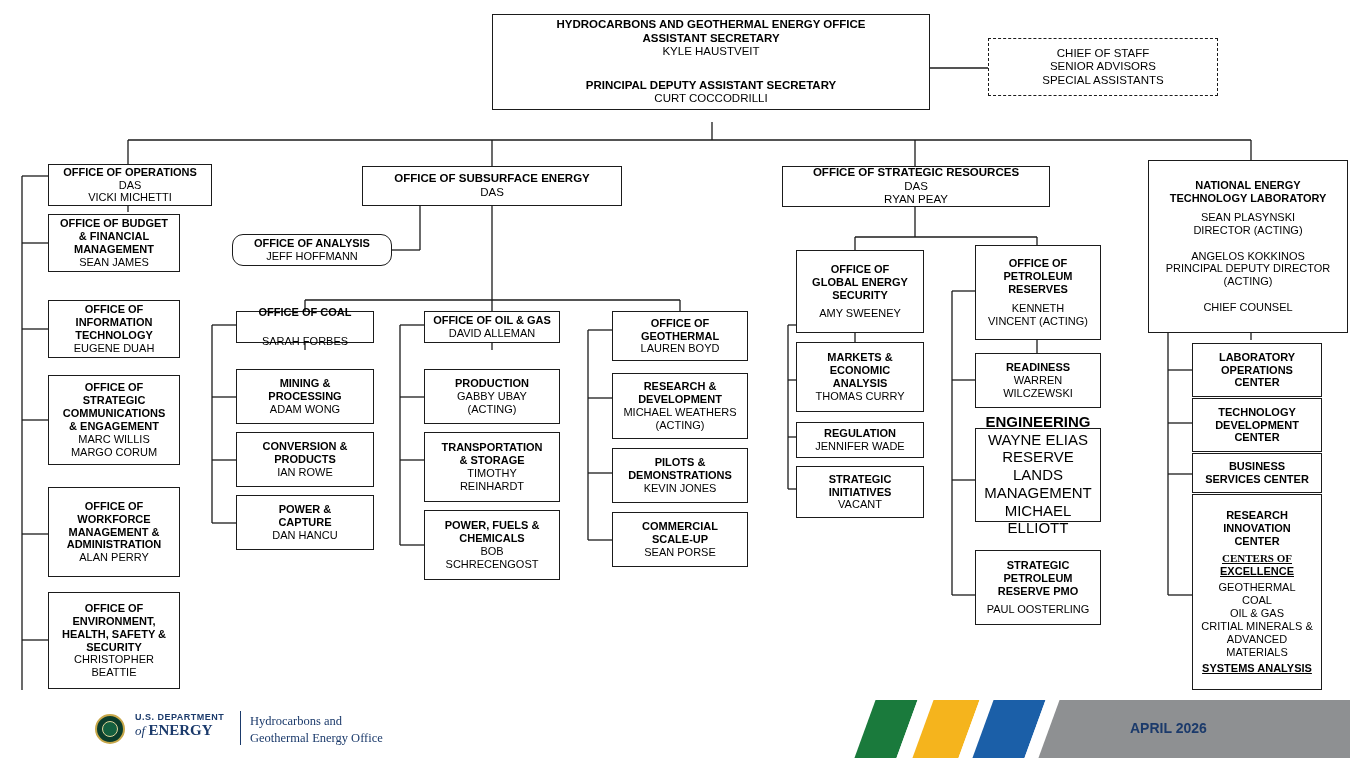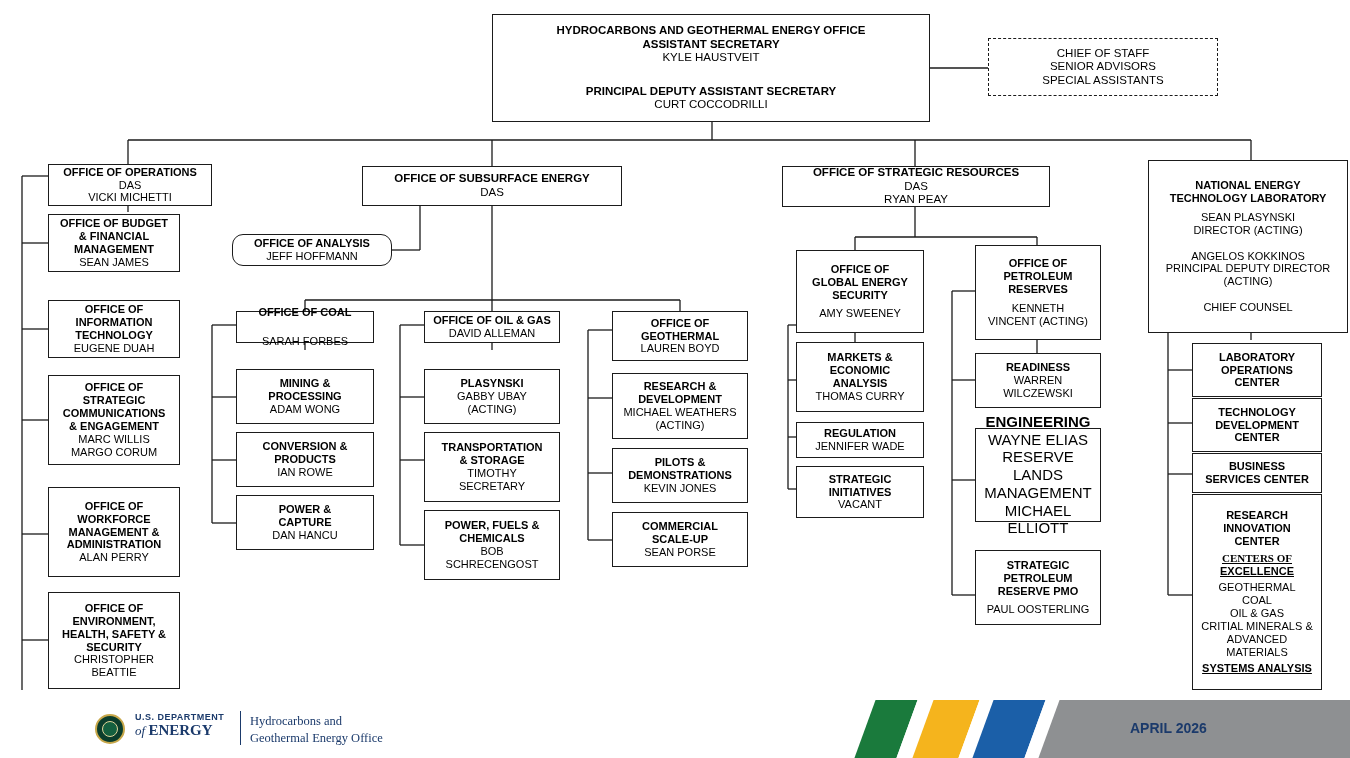--- a/index.html
+++ b/index.html
@@ -126,21 +126,21 @@
 
     <line x1="1251" y1="333" x2="1251" y2="340"></line>
     <line x1="1168" y1="370" x2="1168" y2="595"></line>
     <line x1="1168" y1="333" x2="1168" y2="370"></line>
     <line x1="1168" y1="370" x2="1192" y2="370"></line>
     <line x1="1168" y1="423" x2="1192" y2="423"></line>
     <line x1="1168" y1="474" x2="1192" y2="474"></line>
     <line x1="1168" y1="595" x2="1192" y2="595"></line>
   </svg>
 
-  <div class="node" style="left:492px;top:14px;width:438px;height:108px;font-size:11.5px;">
+  <div class="node" style="left:492px;top:14px;width:438px;height:96px;font-size:11.5px;">
     <span class="t b">HYDROCARBONS AND GEOTHERMAL ENERGY OFFICE</span>
     <span class="t b">ASSISTANT SECRETARY</span>
     <span class="t">KYLE HAUSTVEIT</span>
     <span class="t b" style="margin-top:20px;">PRINCIPAL DEPUTY ASSISTANT SECRETARY</span>
     <span class="t">CURT COCCODRILLI</span>
   </div>
 
   <div class="node dashed" style="left:988px;top:38px;width:230px;height:58px;font-size:11.5px;">
     <span class="t">CHIEF OF STAFF</span>
     <span class="t">SENIOR ADVISORS</span>
@@ -225,30 +225,30 @@
     <span class="t b">CAPTURE</span>
     <span class="t">DAN HANCU</span>
   </div>
 
   <div class="node" style="left:424px;top:311px;width:136px;height:32px;font-size:11px;">
     <span class="t b">OFFICE OF OIL &amp; GAS</span>
     <span class="t">DAVID ALLEMAN</span>
   </div>
 
   <div class="node" style="left:424px;top:369px;width:136px;height:55px;font-size:11px;">
-    <span class="t b">PLASYNSKI</span>
+    <span class="t b">PRODUCTION</span>
     <span class="t">GABBY UBAY</span>
     <span class="t">(ACTING)</span>
   </div>
 
   <div class="node" style="left:424px;top:432px;width:136px;height:70px;font-size:11px;">
     <span class="t b">TRANSPORTATION</span>
     <span class="t b">&amp; STORAGE</span>
     <span class="t">TIMOTHY</span>
-    <span class="t">SECRETARY</span>
+    <span class="t">REINHARDT</span>
   </div>
 
   <div class="node" style="left:424px;top:510px;width:136px;height:70px;font-size:11px;">
     <span class="t b">POWER, FUELS &amp;</span>
     <span class="t b">CHEMICALS</span>
     <span class="t">BOB</span>
     <span class="t">SCHRECENGOST</span>
   </div>
 
   <div class="node" style="left:612px;top:311px;width:136px;height:50px;font-size:11px;">

